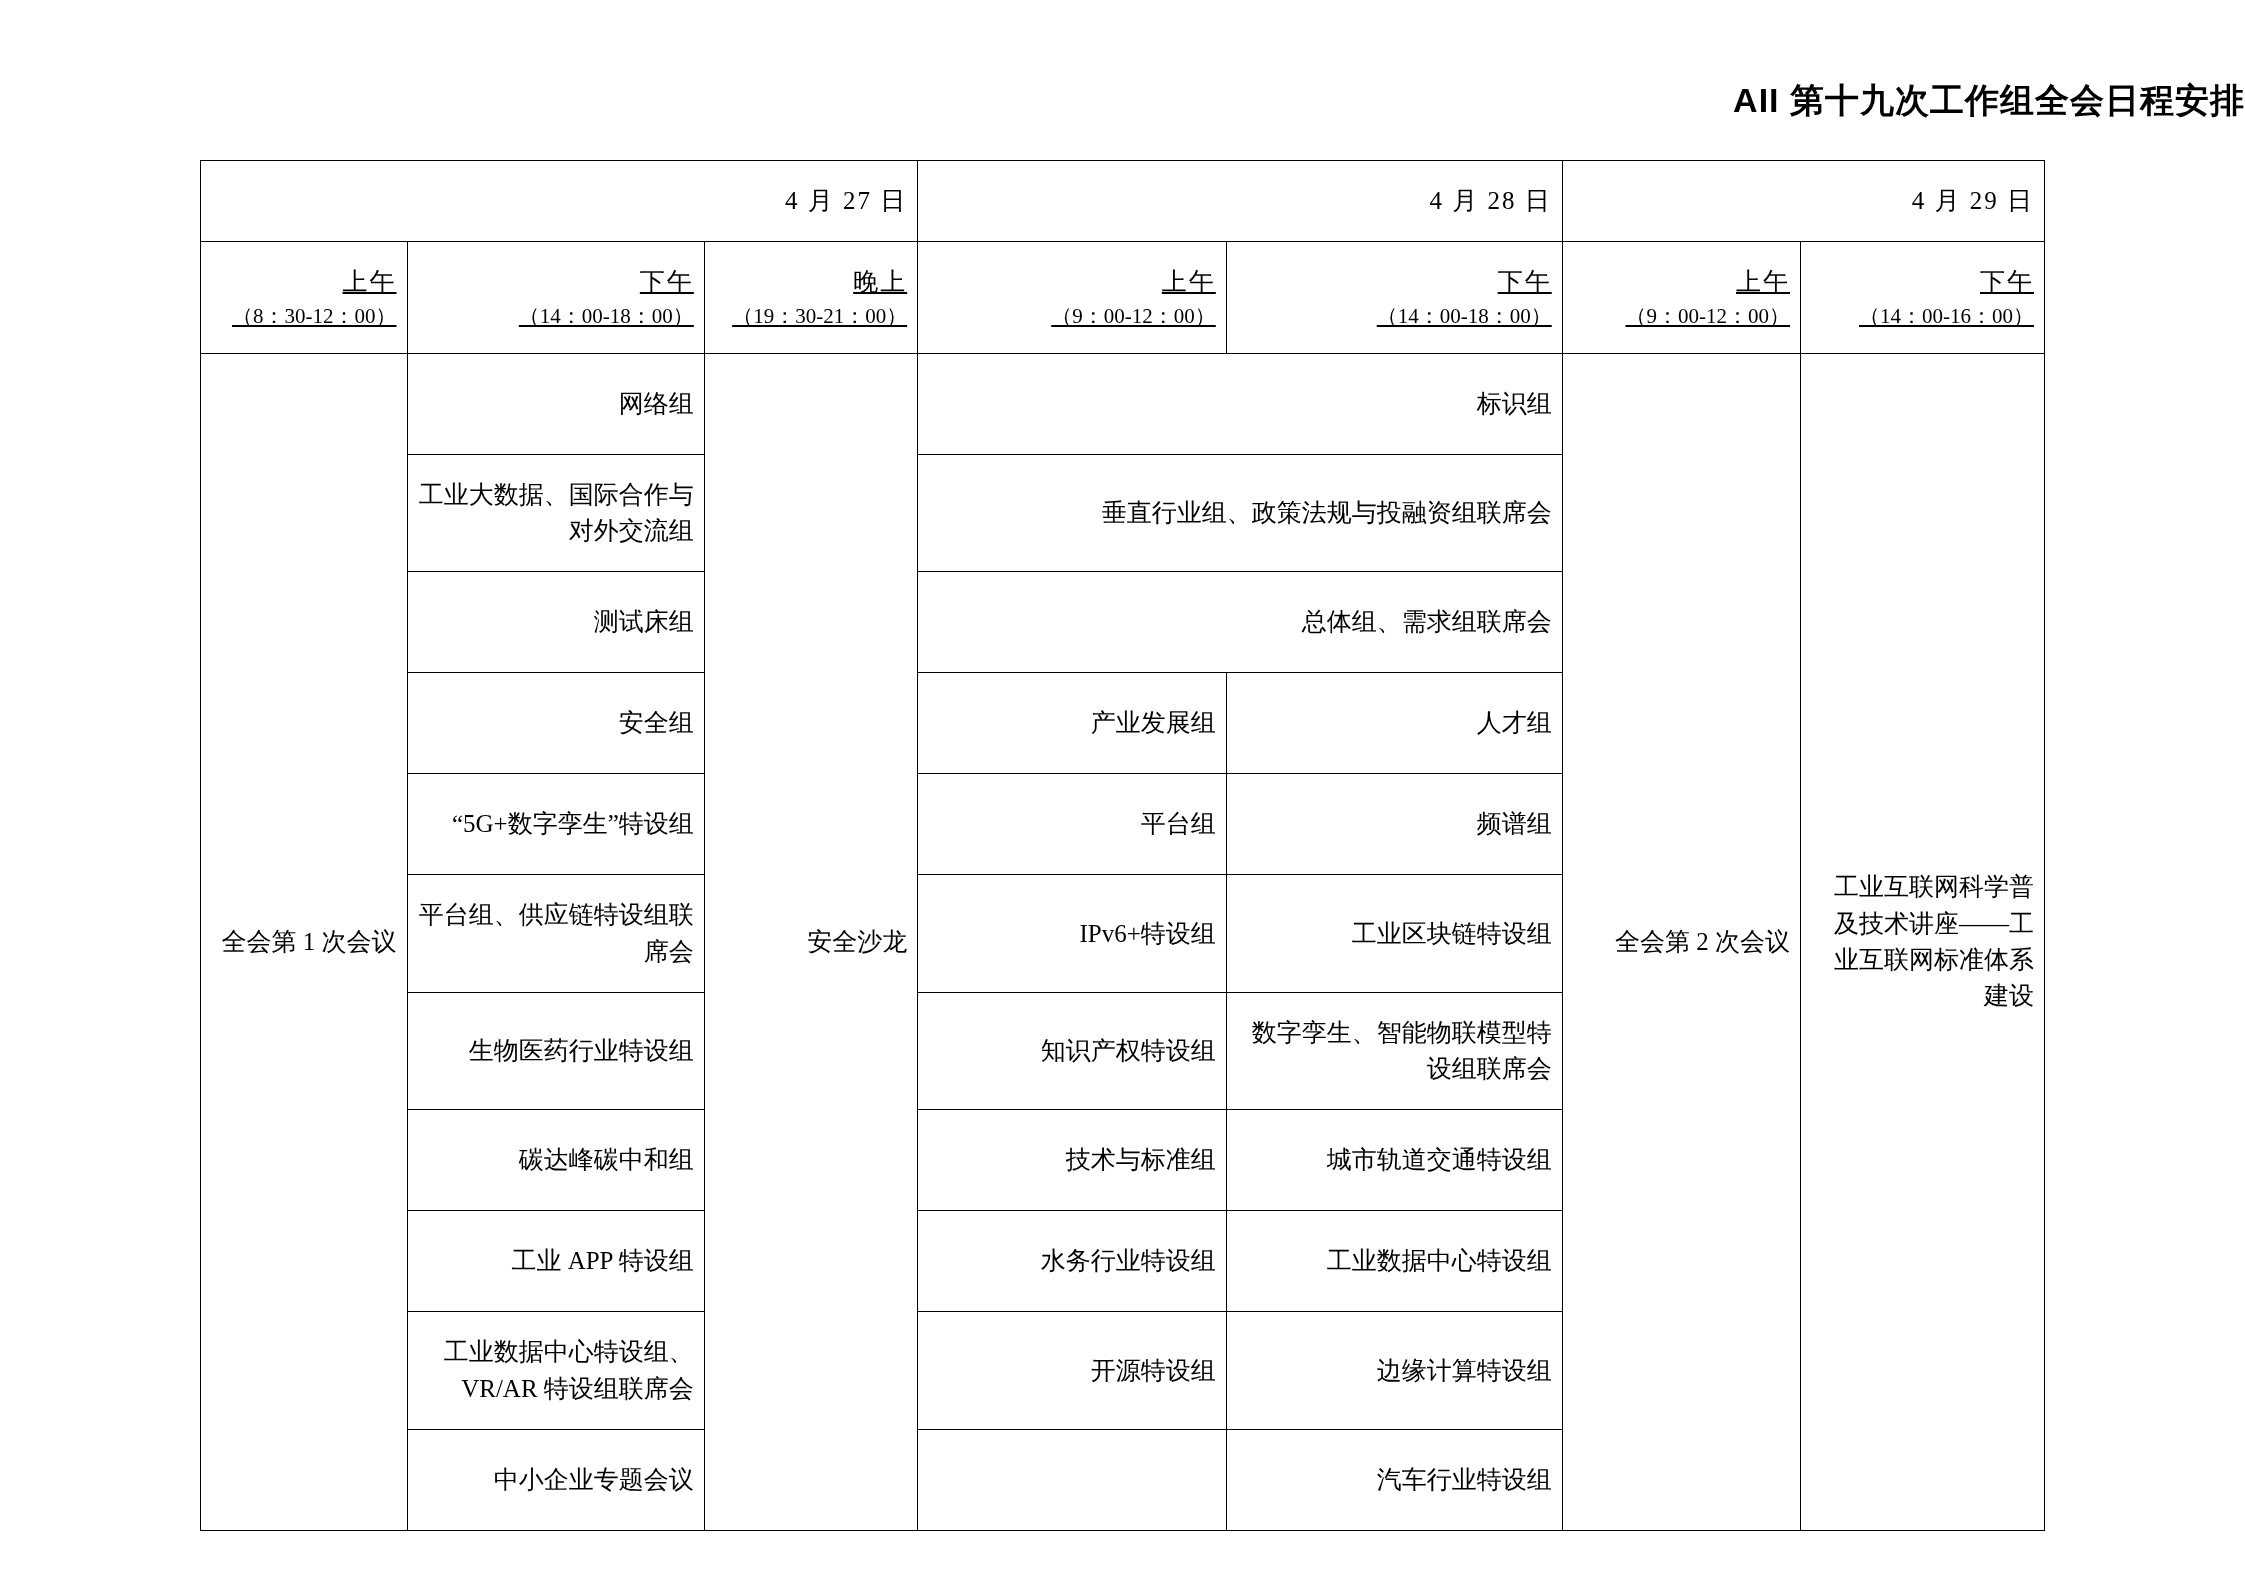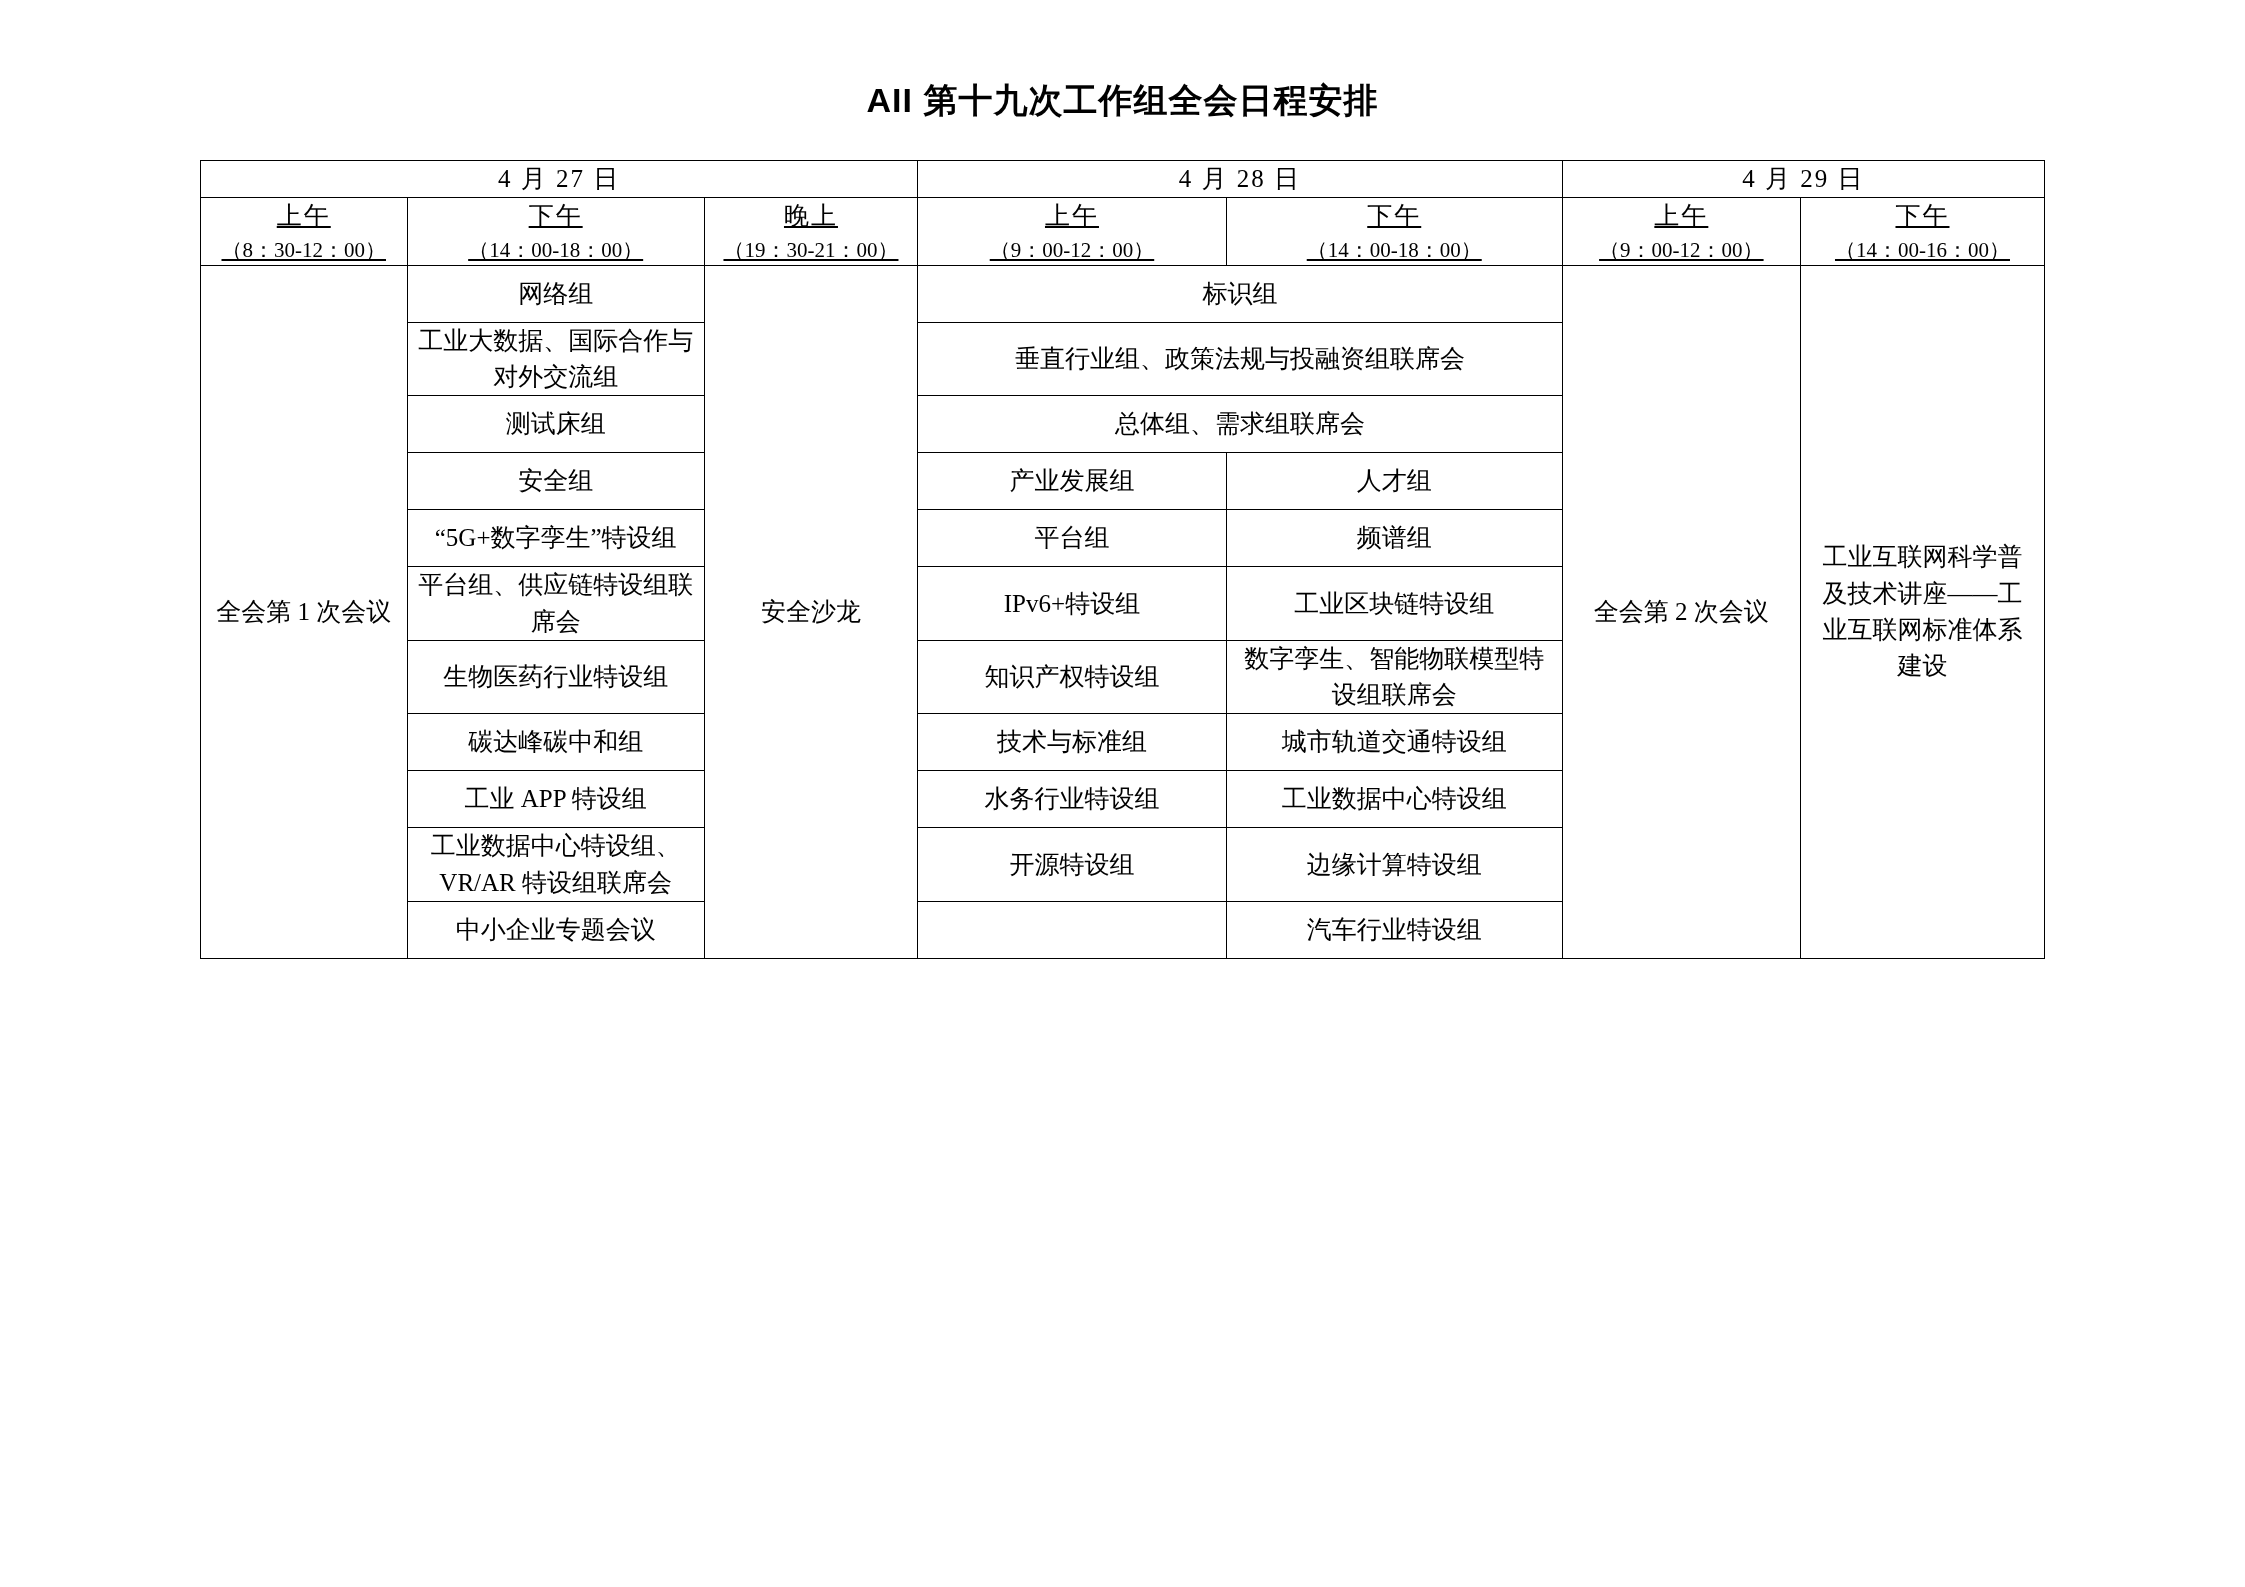--- a/index.html
+++ b/index.html
@@ -15,41 +15,41 @@
     overflow: hidden;
   }
   .page {
     position: relative;
     width: 2245px;
     height: 1587px;
     box-sizing: border-box;
     padding: 0;
   }
   .doc-title {
-    text-align: center;
+    text-align: right;
     font-family: "Liberation Sans", sans-serif;
     font-weight: bold;
     font-size: 34px;
     letter-spacing: 1px;
     margin-top: 78px;
     margin-bottom: 0;
   }
   table.schedule {
     border-collapse: collapse;
     margin: 36px auto 0 auto;
     width: 1845px;
     table-layout: fixed;
   }
   table.schedule td, table.schedule th {
     border: 1.5px solid #000000;
-    text-align: center;
+    text-align: right;
     vertical-align: middle;
     font-size: 25px;
     line-height: 1.45;
-    padding: 0 10px;
+    padding: 22px 10px;
     font-weight: normal;
   }
   .day-header {
     font-size: 28px;
     padding: 16px 8px;
     letter-spacing: 2px;
   }
   .slot-header {
     font-size: 25px;
     padding: 10px 6px 12px 6px;

